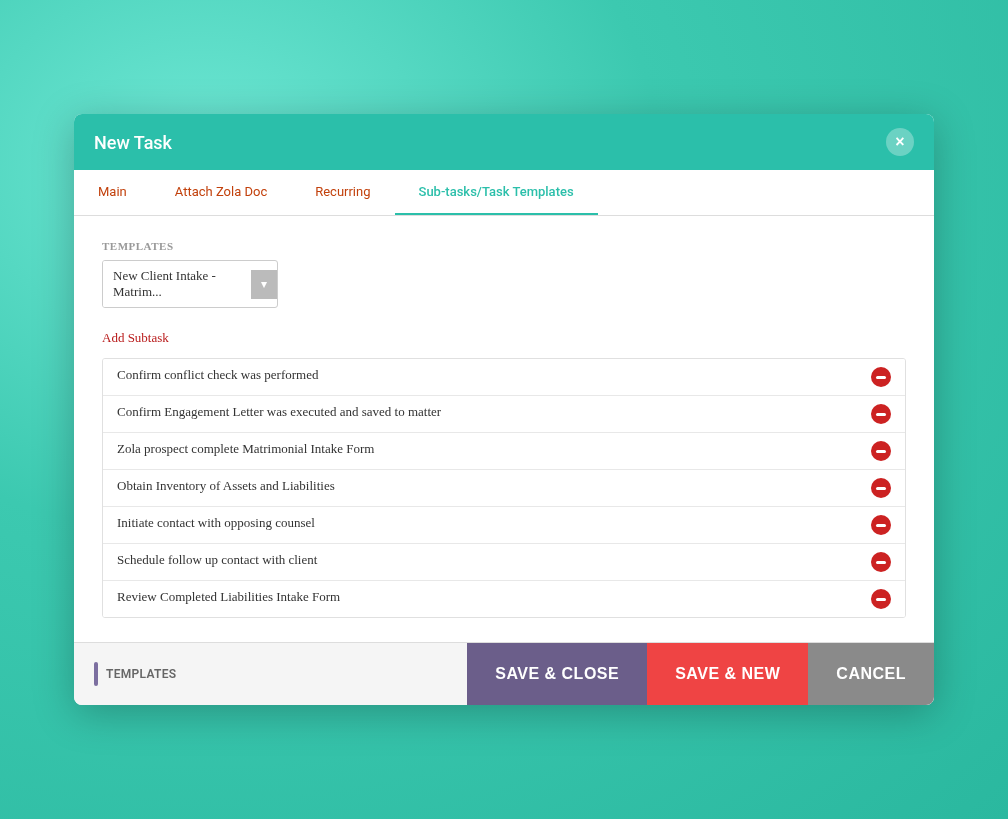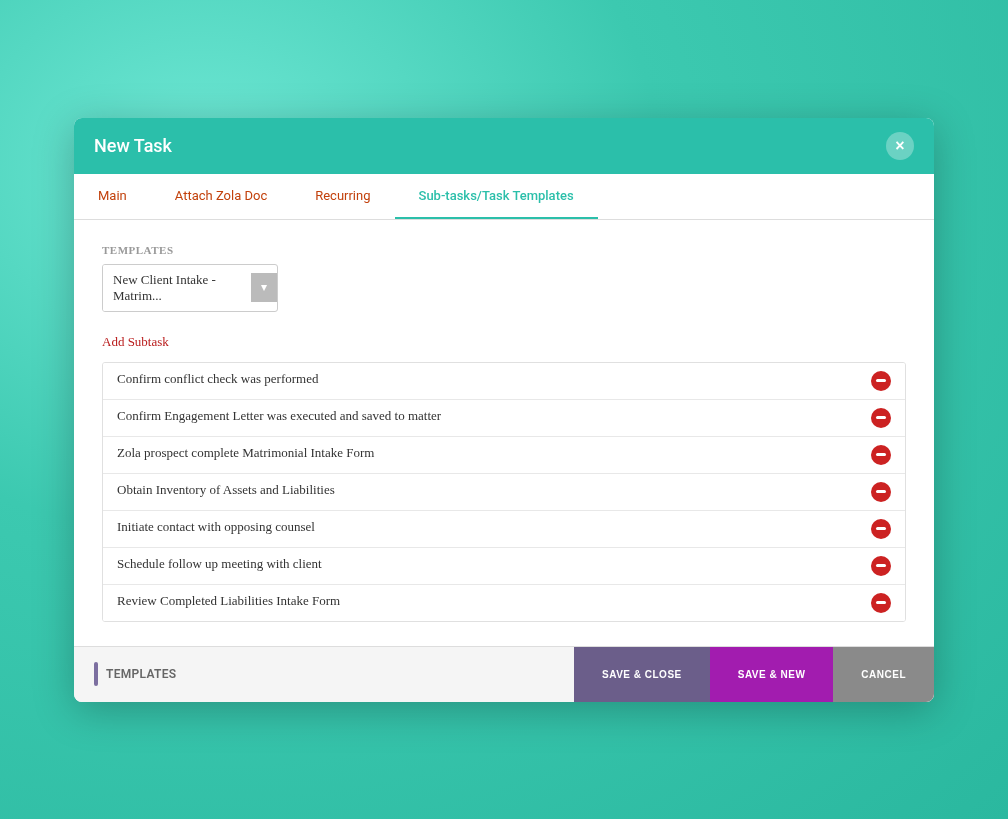--- a/index.html
+++ b/index.html
@@ -194,32 +194,32 @@
       letter-spacing: 0.3px;
     }
     .required-bar {
       width: 4px;
       height: 24px;
       background: #7c6fa0;
       border-radius: 2px;
     }
     .footer-btn {
       padding: 22px 28px;
-      font-size: 10px;
+      font-size: 16px;
       font-weight: 600;
       letter-spacing: 0.5px;
       border: none;
       cursor: pointer;
       color: #fff;
     }
     .btn-save-close {
       background: #6b5e8a;
     }
     .btn-save-new {
-      background: #a21caf;
+      background: #ef4444;
     }
     .btn-cancel {
       background: #8a8a8a;
     }
   </style>
 </head>
 <body>
 
 <div class="bg-decoration"></div>
 
@@ -274,21 +274,21 @@
         </div>
         <div class="subtask-item">
           <span class="subtask-text">Obtain Inventory of Assets and Liabilities</span>
           <button class="remove-btn"></button>
         </div>
         <div class="subtask-item">
           <span class="subtask-text">Initiate contact with opposing counsel</span>
           <button class="remove-btn"></button>
         </div>
         <div class="subtask-item">
-          <span class="subtask-text">Schedule follow up meeting with client</span>
+          <span class="subtask-text">Schedule follow up contact with client</span>
           <button class="remove-btn"></button>
         </div>
         <div class="subtask-item">
           <span class="subtask-text">Review Completed Liabilities Intake Form</span>
           <button class="remove-btn"></button>
         </div>
       </div>
   </div>
 
   <div class="modal-footer">

